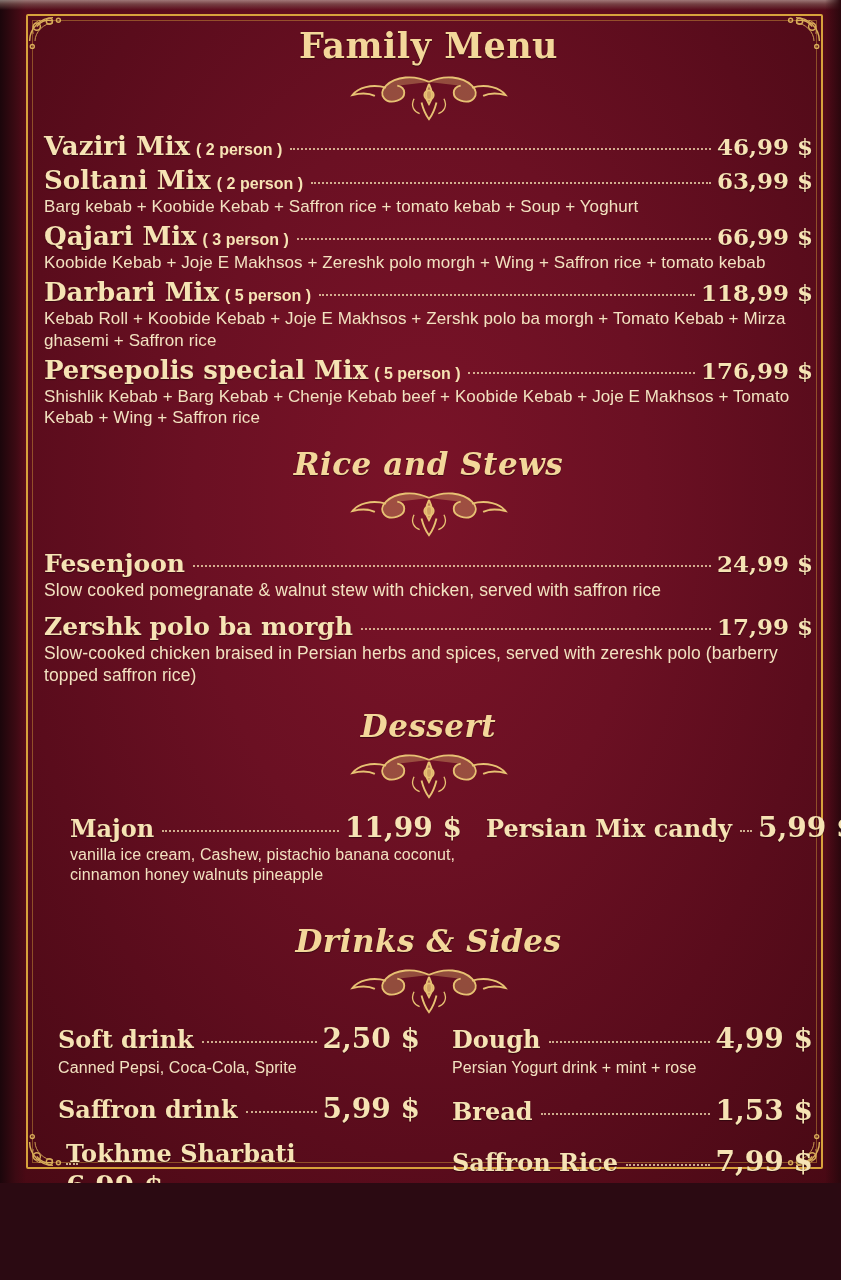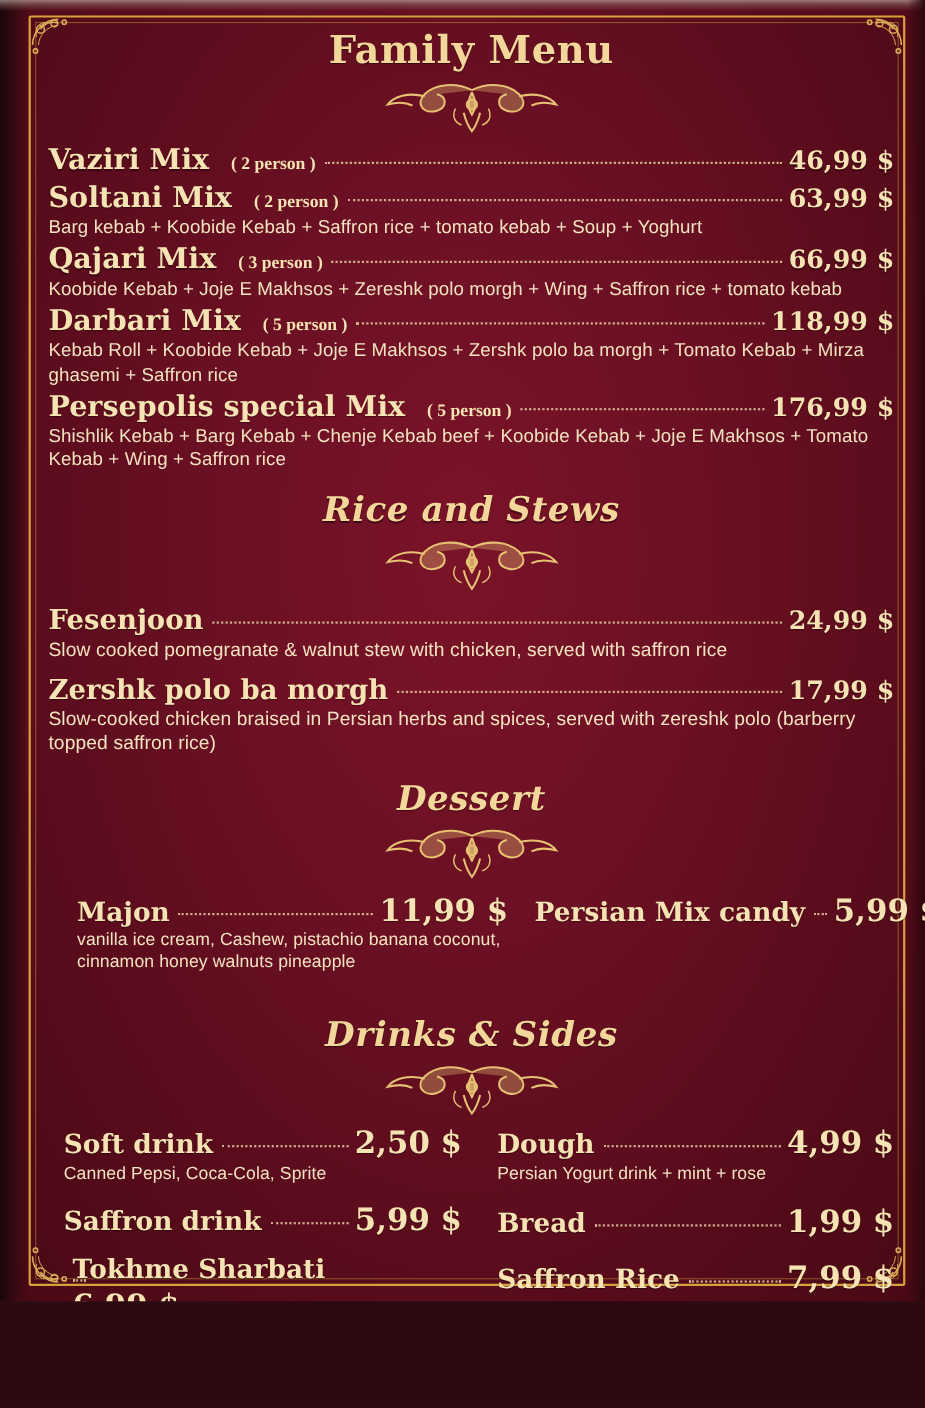--- a/index.html
+++ b/index.html
@@ -100,23 +100,23 @@
     font-family: "DejaVu Serif", serif;
     font-weight: bold;
   }
   .row .name {
     font-size: 26px;
     white-space: nowrap;
     text-shadow: 0 1px 1px rgba(0,0,0,.4);
   }
   .row .qty {
     font-size: 16px;
-    font-family: Liberation Serif, serif;
+    font-family: Liberation Sans, sans-serif;
     font-weight: bold;
-    margin-left: 20px;
+    margin-left: 6px;
     white-space: nowrap;
   }
   .row .dots {
     flex: 1 1 auto;
     margin: 0 6px 0 8px;
     border-bottom: 2px dotted rgba(246,227,180,.75);
     transform: translateY(-5px);
     min-width: 12px;
   }
   .row .price {
@@ -417,21 +417,21 @@
             <span class="dots"></span>
             <span class="price">4,99 $</span>
           </div>
           <div class="desc">Persian Yogurt drink + mint + rose</div>
         </div>
 
         <div class="block">
           <div class="row" style="margin-top:16px;">
             <span class="name">Bread</span>
             <span class="dots"></span>
-            <span class="price">1,99 $</span>
+            <span class="price">1,53 $</span>
           </div>
         </div>
 
         <div class="block">
           <div class="row" style="margin-top:18px;">
             <span class="name">Saffron Rice</span>
             <span class="dots"></span>
             <span class="price">7,99 $</span>
           </div>
         </div>

